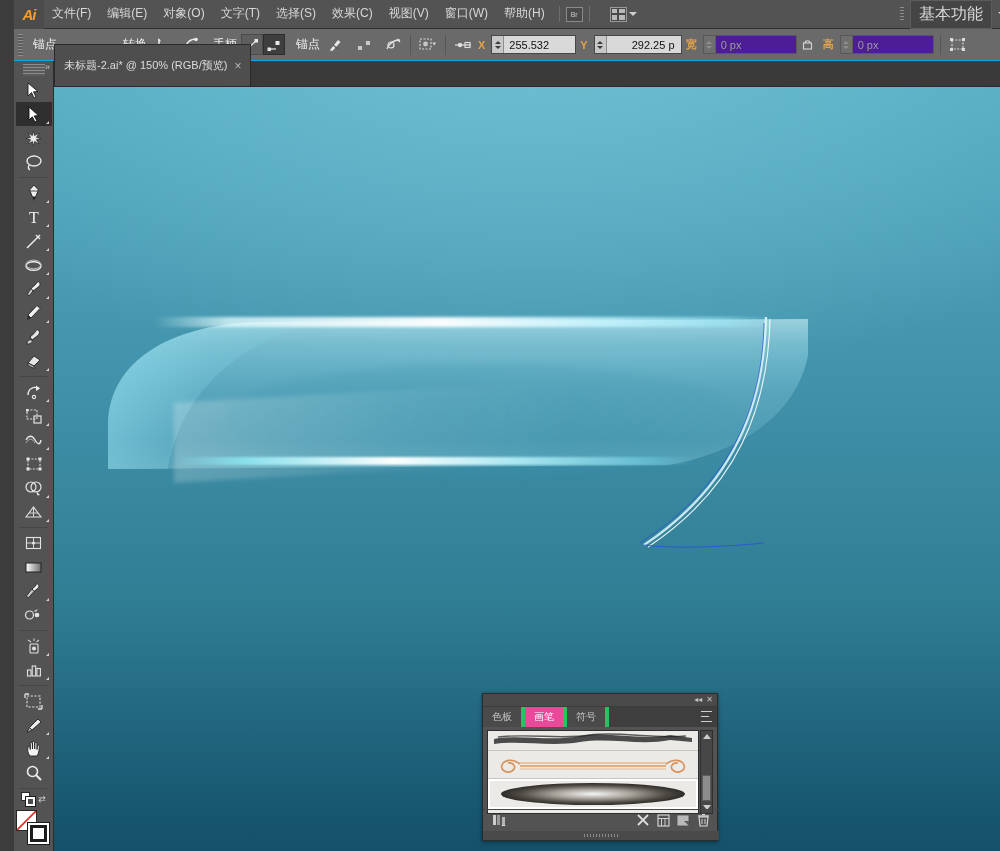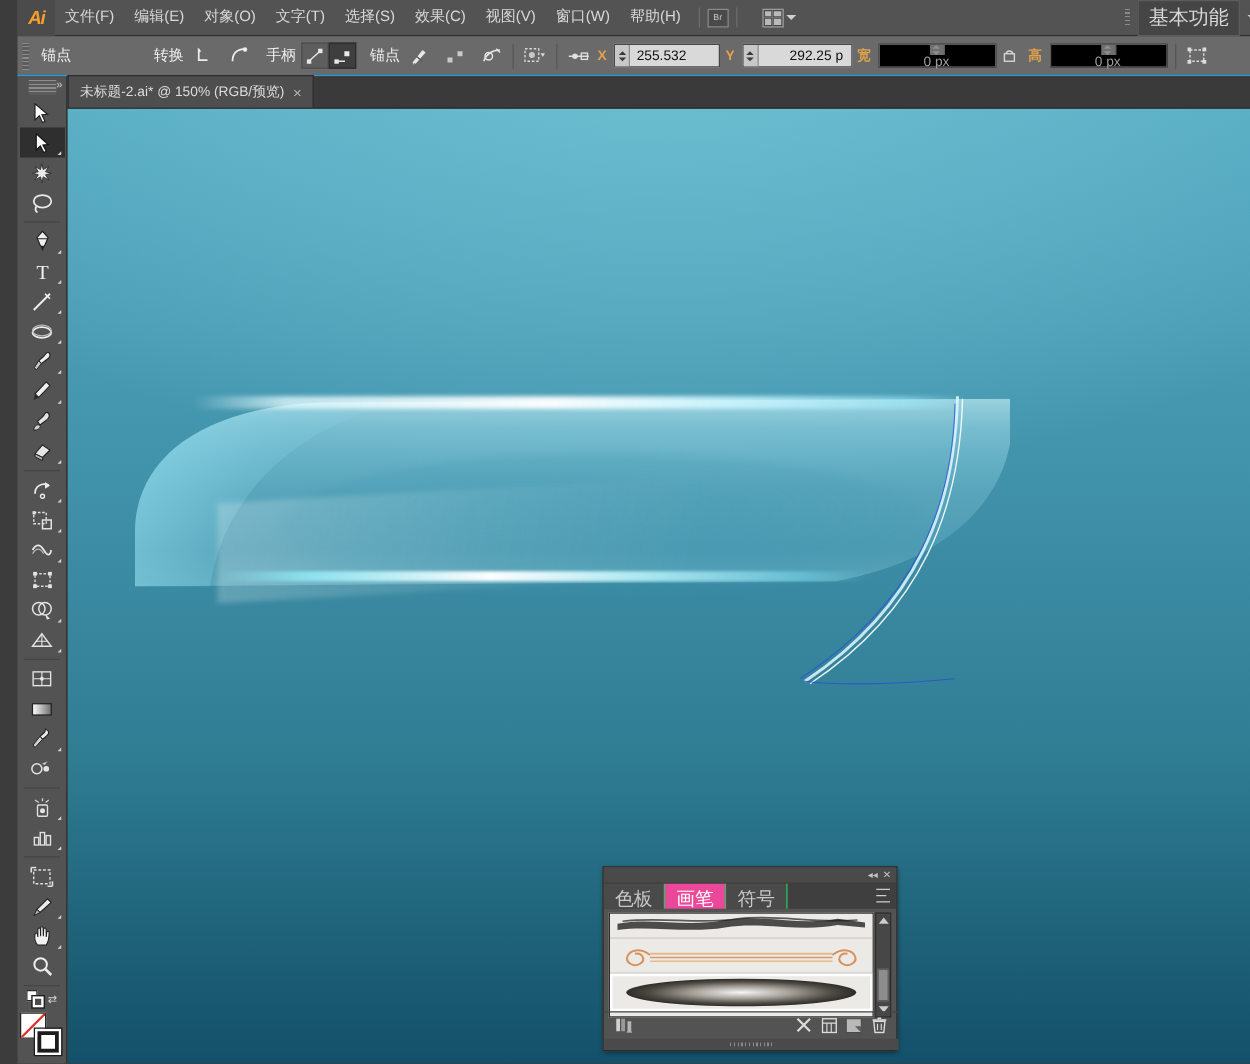--- a/index.html
+++ b/index.html
@@ -103,37 +103,37 @@
   .spin .dn {
     width: 0; height: 0; border-left: 3px solid transparent;
     border-right: 3px solid transparent; border-top: 3px solid #3b3b3b;
   }
   .num-val {
     font-size: 11px; color: #111; padding: 0 6px 0 5px;
     white-space: nowrap; font-family: "Liberation Sans", sans-serif;
   }
   .num-field.w85 { width: 85px; }
   .num-field.w88 { width: 88px; gap: 20px; }
-  .num-field.empty { width: 94px; background: #000000; border-color: #585858; flex-direction: column; }
+  .num-field.empty { width: 94px; background: #4c1d95; border-color: #585858; }
   .num-field.empty .spin { background: #6f6f6f; border-right-color: #5d5d5d; }
   .num-field.empty .spin .up { border-bottom-color: #8f8f8f; }
   .num-field.empty .spin .dn { border-top-color: #8f8f8f; }
   .num-field.empty .num-val { color: #9d9d9d; }
   .axis-lab {
     font-size: 11px; font-weight: bold; color: #e2a24a; padding: 0 4px;
   }
 
   
   .tabstrip {
     position: absolute; left: 40px; top: 61px; width: 960px; height: 26px;
     background: #3a3a3a; border-bottom: 1px solid #2b2b2b;
     display: flex; align-items: flex-end;
   }
   .doctab {
-    display: flex; align-items: center; gap: 7px; height: 26px;
+    display: flex; align-items: center; gap: 7px; height: 42px;
     padding: 0 9px; background: #4e4e4e; border: 1px solid #2b2b2b;
     border-bottom: none; font-size: 11px; color: #dcdcdc; cursor: default;
   }
   .tab-x { font-size: 12px; color: #b6b6b6; line-height: 1; cursor: default; }
 
   
   .toolbar {
     position: absolute; left: 0; top: 61px; width: 40px; height: 790px;
     background: #535353; border-right: 1px solid #2d2d2d;
   }
@@ -242,22 +242,22 @@
     height: 13px; background: #4a4a4a; display: flex;
     align-items: center; justify-content: flex-end; gap: 4px;
     padding-right: 4px; border-bottom: 1px solid #3c3c3c;
   }
   .pt-btn { font-size: 8px; color: #c3c3c3; line-height: 1; cursor: default; }
   .panel-tabs {
     height: 20px; background: #3f3f3f; display: flex; align-items: stretch;
     position: relative;
   }
   .ptab {
-    font-size: 15px; color: #c8c8c8; padding: 3px 9px 0 9px;
-    background: #4a4a4a; border-right: 1px solid #22c55e; cursor: default; text-align: center;
+    font-size: 10px; color: #c8c8c8; padding: 3px 9px 0 9px;
+    background: #4a4a4a; border-right: 4px solid #22c55e; cursor: default; text-align: center;
   }
   .ptab.active { background: #ec4899; color: #ffffff; }
   .panel-menu {
     position: absolute; right: 4px; top: 4px; width: 12px; height: 11px;
     display: flex; flex-direction: column; justify-content: space-between;
     cursor: default;
   }
   .panel-menu i { height: 1px; background: #cecece; }
   .panel-menu i:nth-child(1) { width: 11px; }
   .panel-menu i:nth-child(2) { width: 8px; }

